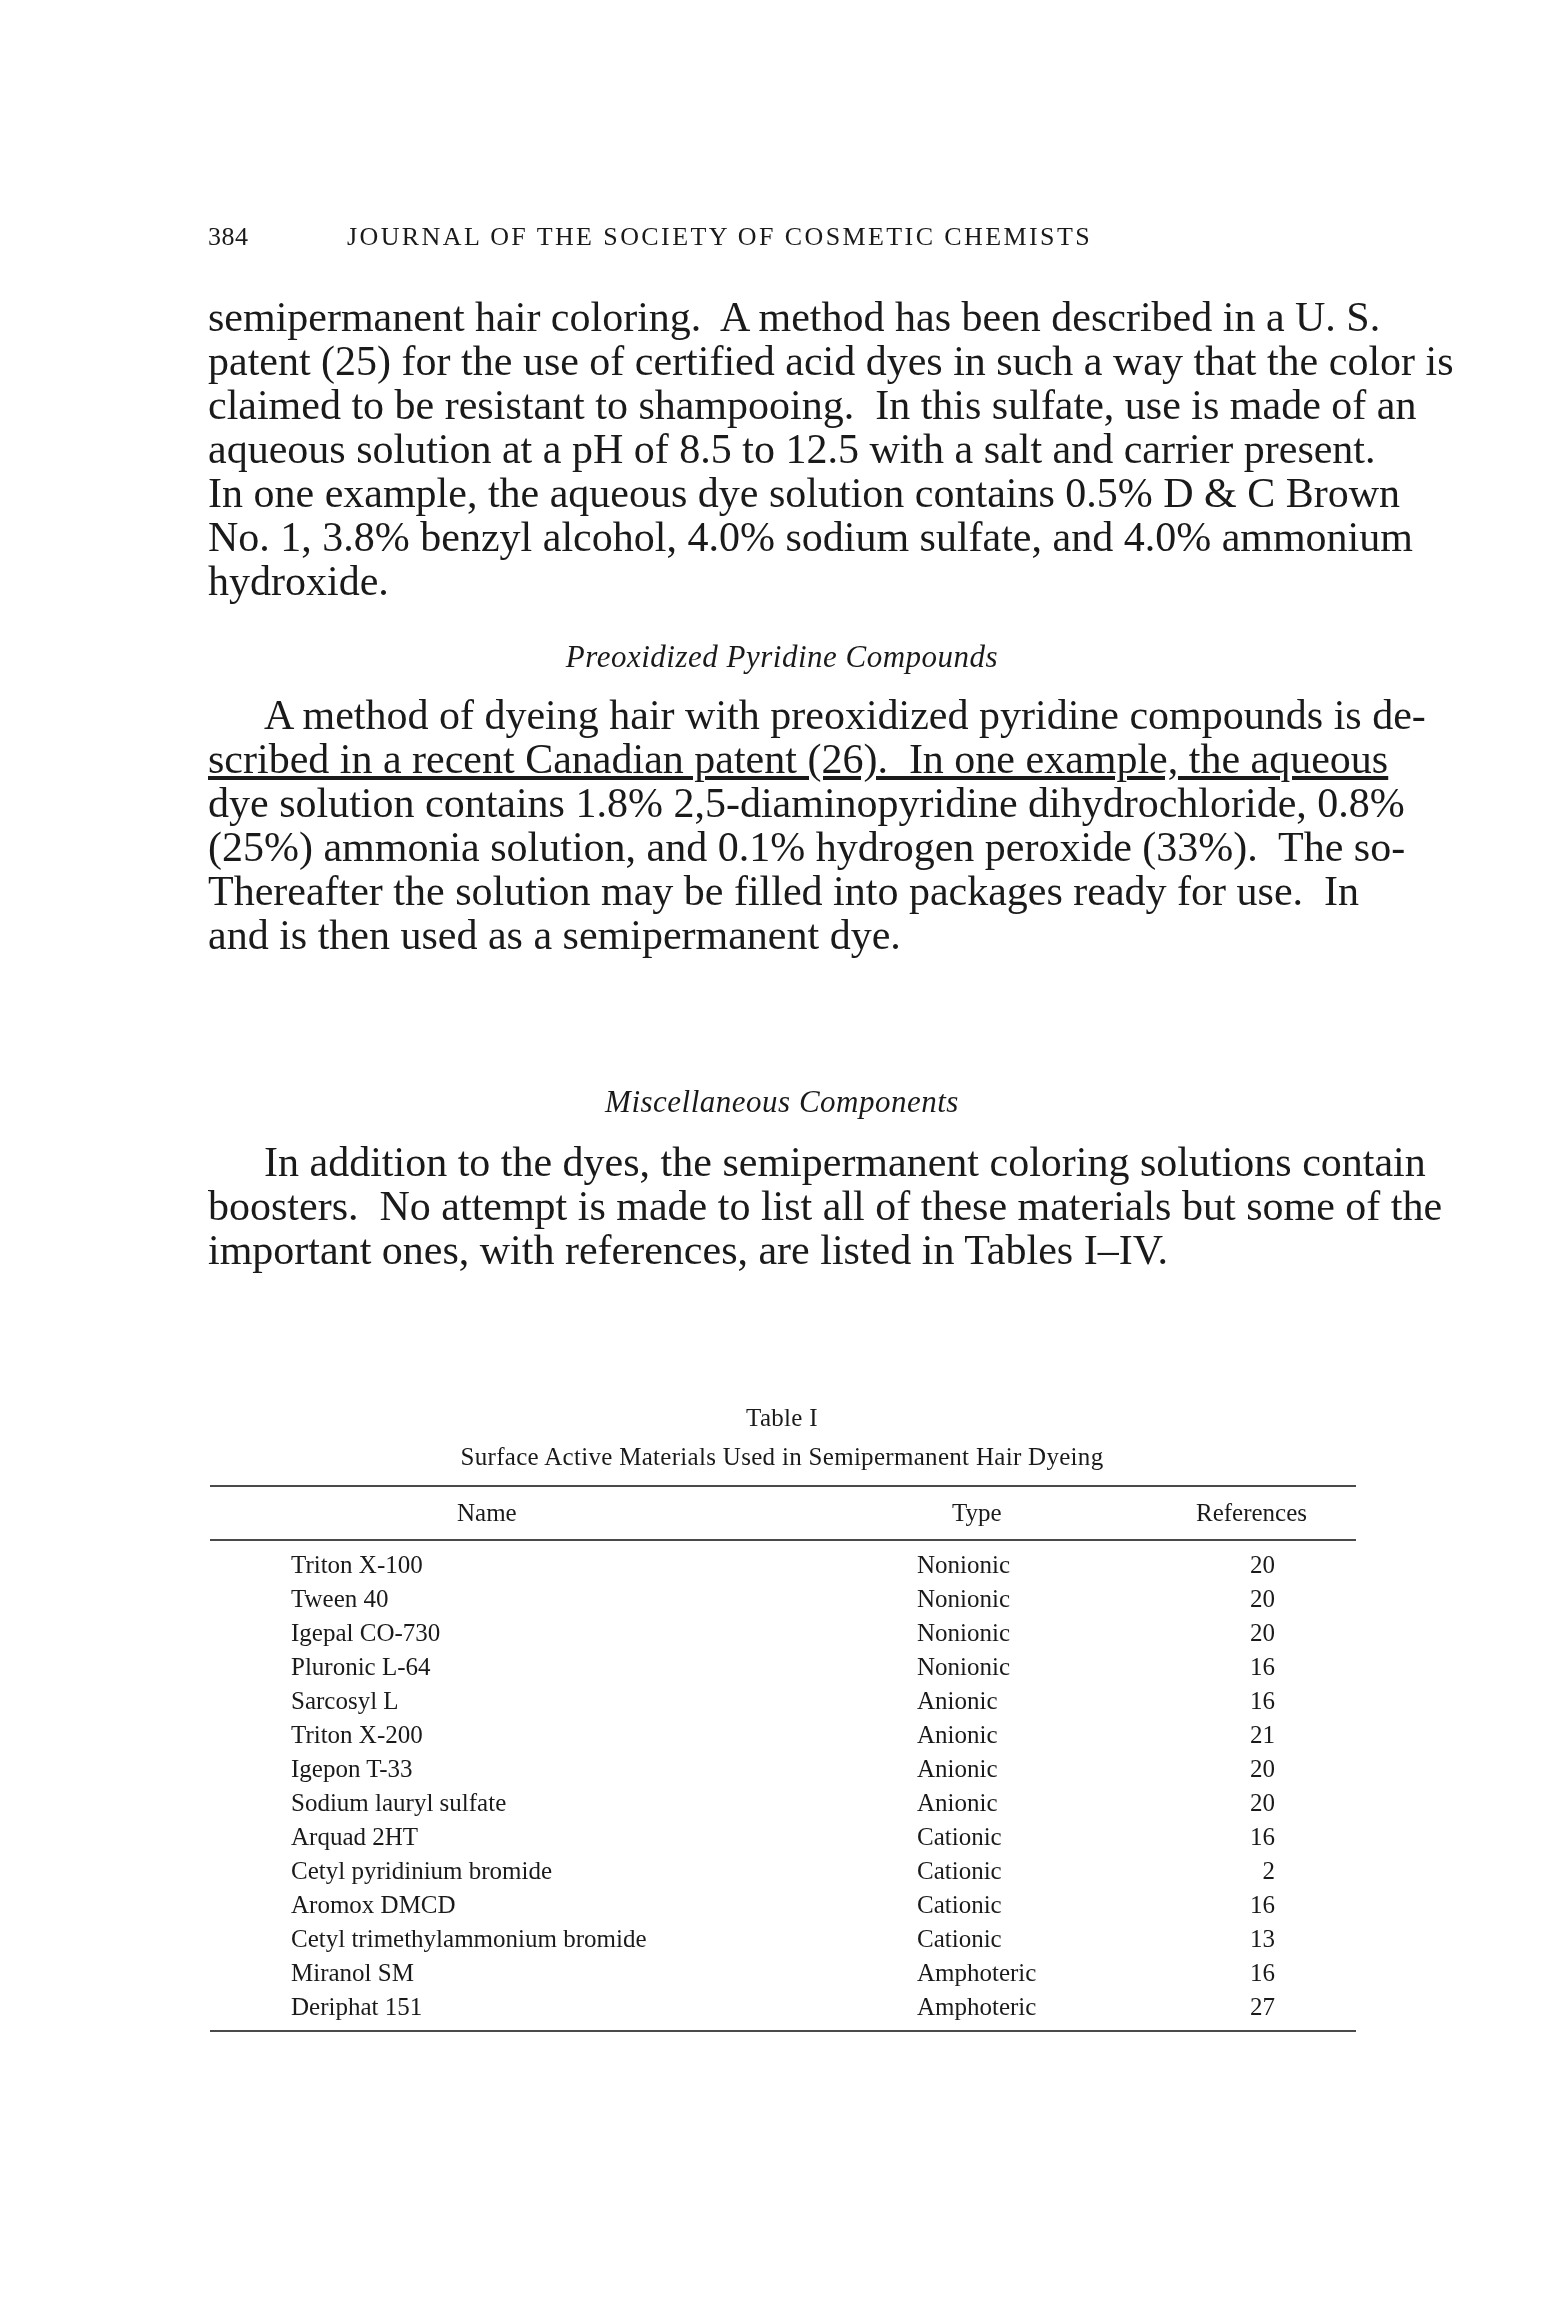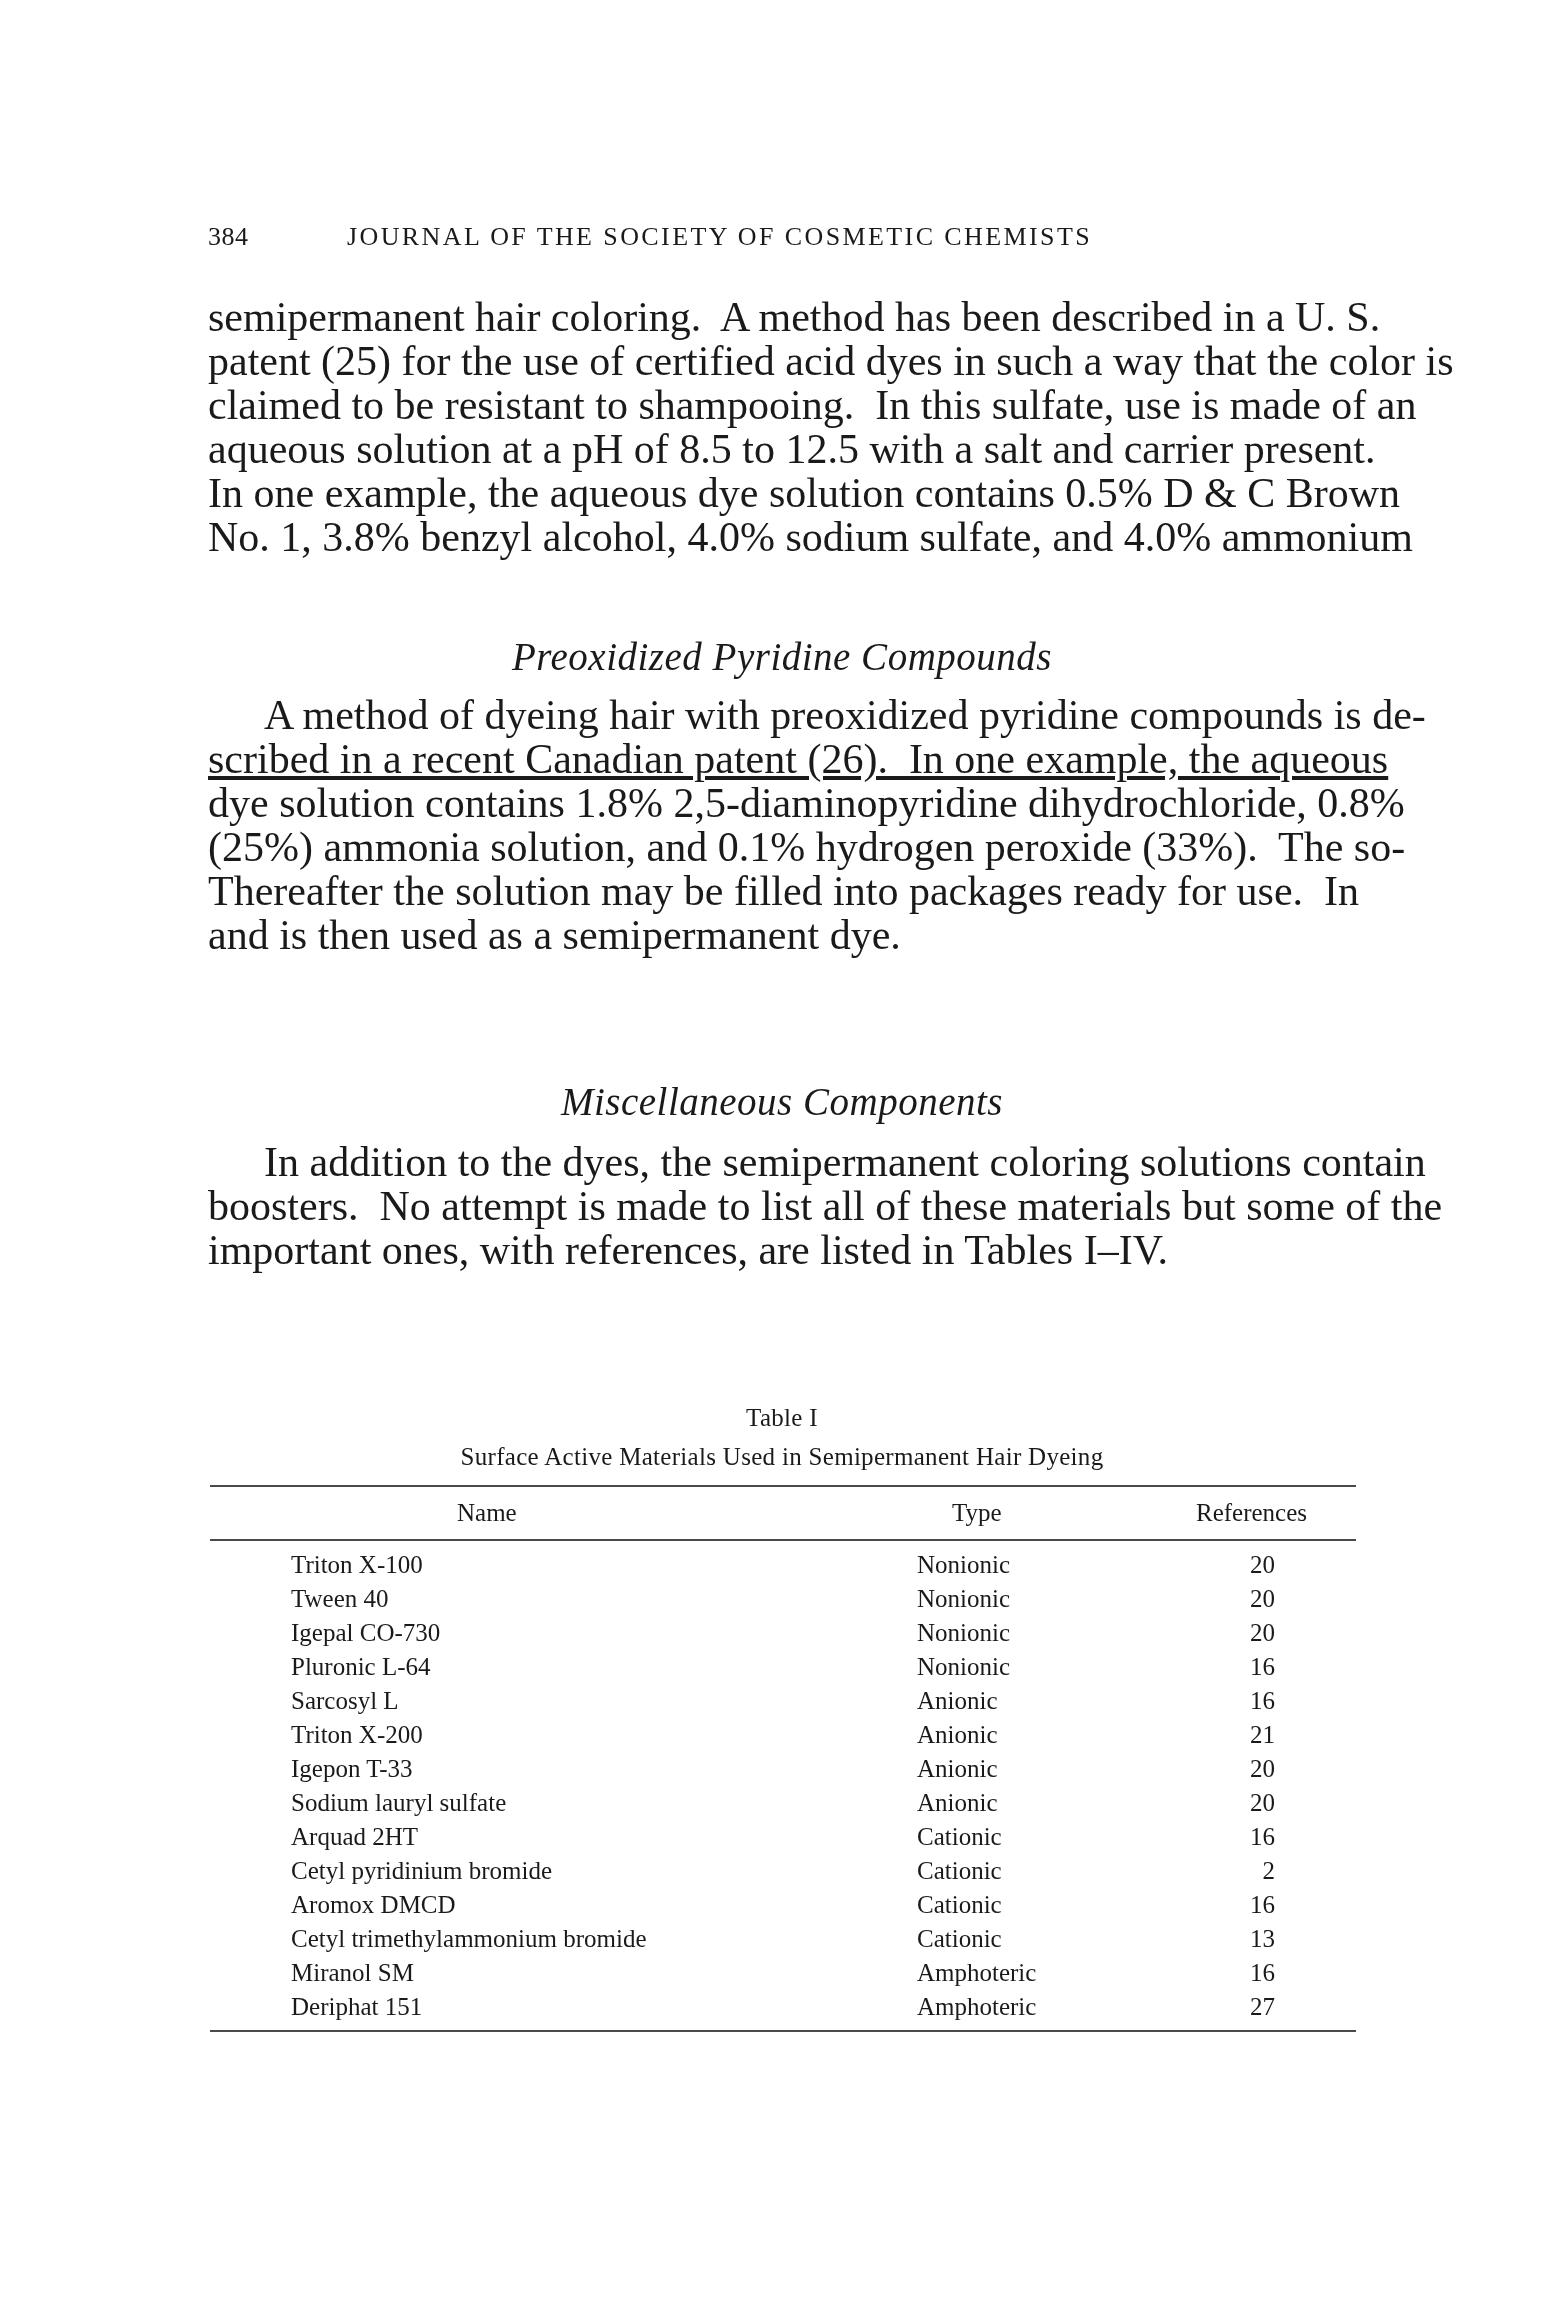--- a/index.html
+++ b/index.html
@@ -5,21 +5,21 @@
   html, body { margin: 0; padding: 0; background: #ffffff; }
   body { width: 1561px; height: 2325px; position: relative; overflow: hidden; font-family: "Liberation Serif", "DejaVu Serif", serif; color: #1a1a1a; }
   .abs { position: absolute; }
   .running-head { top: 218px; left: 208px; width: 1016px; height: 37px; line-height: 37px; font-size: 26px; white-space: nowrap; }
   .running-head .pg { position: absolute; left: 0; top: 0; letter-spacing: 0.5px; }
   .running-head .jt { position: absolute; left: 139px; top: 0; letter-spacing: 2.4px; }
   .block { left: 208px; width: 1148px; font-size: 42px; line-height: 44px; }
   .line { display: block; height: 44px; white-space: nowrap; text-align: justify; text-align-last: justify; }
   .line.last { text-align-last: left; }
   .line.indent { padding-left: 56px; }
-  .heading { left: 208px; width: 1148px; font-size: 39px; line-height: 44px; text-align: center; font-style: italic; letter-spacing: 0.5px; }
+  .heading { left: 208px; width: 1148px; font-size: 31px; line-height: 44px; text-align: center; font-style: italic; letter-spacing: 0.5px; }
   .tbl-title { left: 208px; width: 1148px; font-size: 25px; line-height: 37px; text-align: center; letter-spacing: 0.3px; }
   .rule { left: 210px; width: 1146px; height: 1.9px; background: #4a4a4a; }
   .th { font-size: 25px; line-height: 37px; top: 1494px; white-space: nowrap; }
   .rows { left: 210px; width: 1146px; top: 1548px; font-size: 25px; }
   .row { position: relative; height: 34px; line-height: 34px; white-space: nowrap; }
   .row .c-name { position: absolute; left: 81px; }
   .row .c-type { position: absolute; left: 707px; }
   .row .c-ref { position: absolute; left: 990px; width: 75px; text-align: right; }
 </style>
 </head>
@@ -30,20 +30,21 @@
   <span class="jt">JOURNAL OF THE SOCIETY OF COSMETIC CHEMISTS</span>
 </div>
 
 <div class="abs block" style="top:295px;">
     <div class="line"><span style="white-space: pre;">semipermanent hair coloring.  A method has been described in a U. S.</span></div>
     <div class="line"><span style="white-space: pre;">patent (25) for the use of certified acid dyes in such a way that the color is</span></div>
     <div class="line"><span style="white-space: pre;">claimed to be resistant to shampooing.  In this sulfate, use is made of an</span></div>
     <div class="line"><span style="white-space: pre;">aqueous solution at a pH of 8.5 to 12.5 with a salt and carrier present.</span></div>
     <div class="line"><span style="white-space: pre;">In one example, the aqueous dye solution contains 0.5% D &amp; C Brown</span></div>
     <div class="line"><span style="white-space: pre;">No. 1, 3.8% benzyl alcohol, 4.0% sodium sulfate, and 4.0% ammonium</span></div>
+    <div class="line last">hydroxide.</div>
   </div>
 
 <div class="abs heading" style="top:635px;">Preoxidized Pyridine Compounds</div>
 <div class="abs block" style="top:693px;">
     <div class="line indent"><span style="white-space: pre;">A method of dyeing hair with preoxidized pyridine compounds is de-</span></div>
     <div class="line"><span style="white-space: pre; text-decoration: underline;">scribed in a recent Canadian patent (26).  In one example, the aqueous</span></div>
     <div class="line"><span style="white-space: pre;">dye solution contains 1.8% 2,5-diaminopyridine dihydrochloride, 0.8%</span></div>
     <div class="line"><span style="white-space: pre;">(25%) ammonia solution, and 0.1% hydrogen peroxide (33%).  The so-</span></div>
     <div class="line"><span style="white-space: pre;">Thereafter the solution may be filled into packages ready for use.  In</span></div>
     <div class="line last">and is then used as a semipermanent dye.</div>

